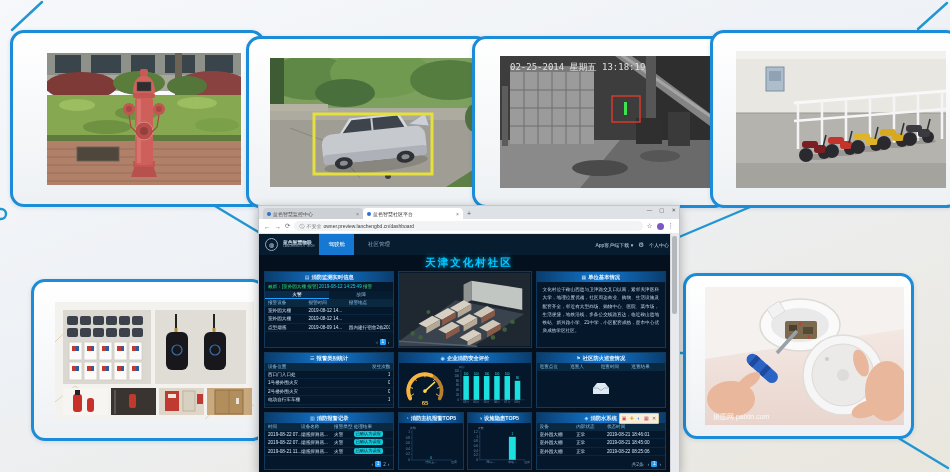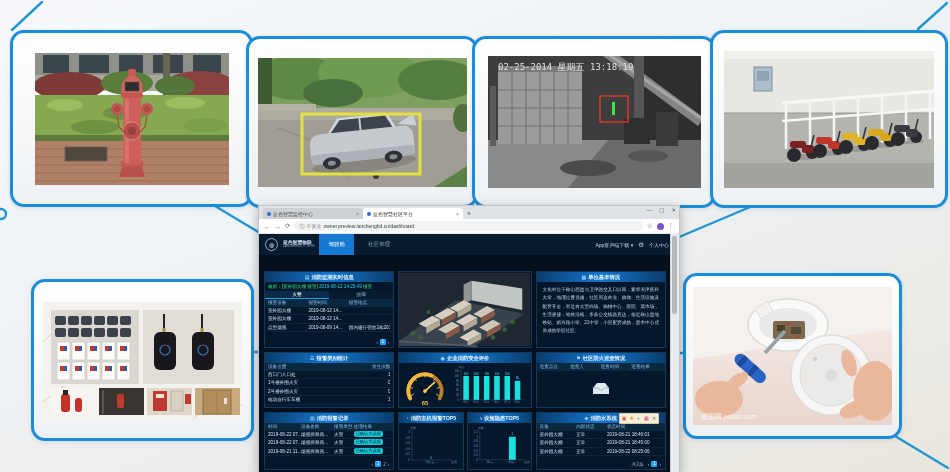--- a/index.html
+++ b/index.html
@@ -5,21 +5,21 @@
   html,body{margin:0;padding:0;background:#dfe3e8;}
   #canvas{position:relative;width:950px;height:472px;overflow:hidden;
     background:linear-gradient(160deg,#f6f8fb 0%,#eef1f5 45%,#e9e6dd 100%);
     font-family:"Liberation Sans","DejaVu Sans",sans-serif;}
   svg{display:block}
   
   #connectors{position:absolute;left:0;top:0;width:950px;height:472px;z-index:1;pointer-events:none;}
   
   .pframe{position:absolute;z-index:2;border:3px solid #1b8cd8;border-radius:14px;
     background:linear-gradient(180deg,#ffffff,#eef1f4);display:flex;align-items:center;justify-content:center;
-    box-shadow:0 1px 4px rgba(40,90,140,.15);}
+    box-shadow:0 1px 4px rgba(40,90,140,.15);padding-left:12px;}
   
   #browser{position:absolute;left:258px;top:205px;width:420px;height:267px;z-index:3;
     background:#fff;border:1px solid #c2c6cb;box-shadow:0 3px 10px rgba(0,0,0,.28);font-size:6px;}
   .tabstrip{height:13px;background:#dee1e6;display:flex;align-items:flex-end;padding-left:4px;position:relative;}
   .tab{width:92px;height:11px;display:flex;align-items:center;gap:2px;padding:0 4px;border-radius:4px 4px 0 0;
     background:#cdd1d6;color:#444;font-size:5px;overflow:hidden;white-space:nowrap;}
   .tab.active{background:#fff;color:#222;}
   .fav{width:4px;height:4px;border-radius:50%;background:#2b6fd4;flex:none;}
   .tabtitle{flex:1;overflow:hidden;}
   .tclose{color:#777;font-size:5px;}
@@ -454,20 +454,21 @@
           <div class="en">LANCHENG IOT TECH</div>
         </div>
         <div class="navitem active">驾驶舱</div>
         <div class="navitem">社区管理</div>
         <div class="nright">
           <span><span>App客户端下载</span> <span>▾</span></span>
           <span class="gear">⚙</span>
           <span><span>个人中心</span> <span>▾</span></span>
         </div>
       </div>
+      <div class="ptitle">天津文化村社区</div>
 
       <div class="grid">
 
         <div class="panel">
           <div class="phead">
               <span class="pico">▤</span>
               <span>消防监测实时信息</span>
             </div>
           <div class="latest">
             <span class="lt-g">最新：[室外园大棚 报警]</span>

